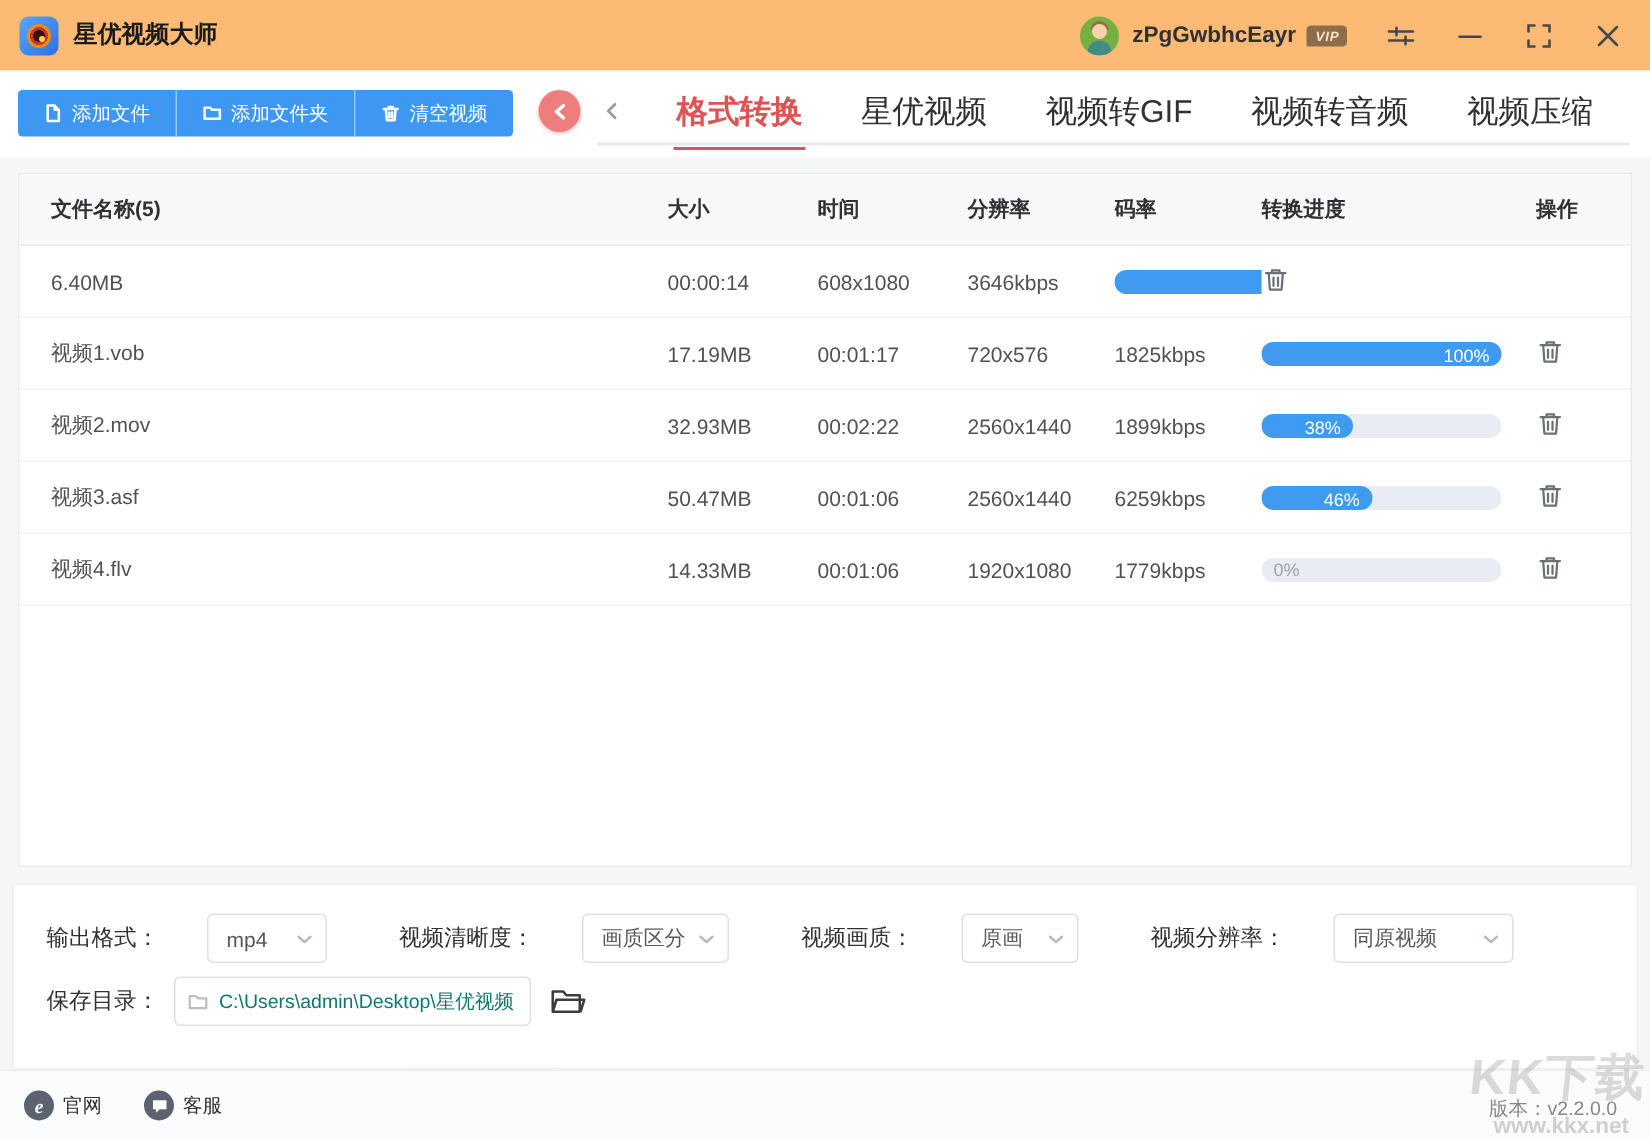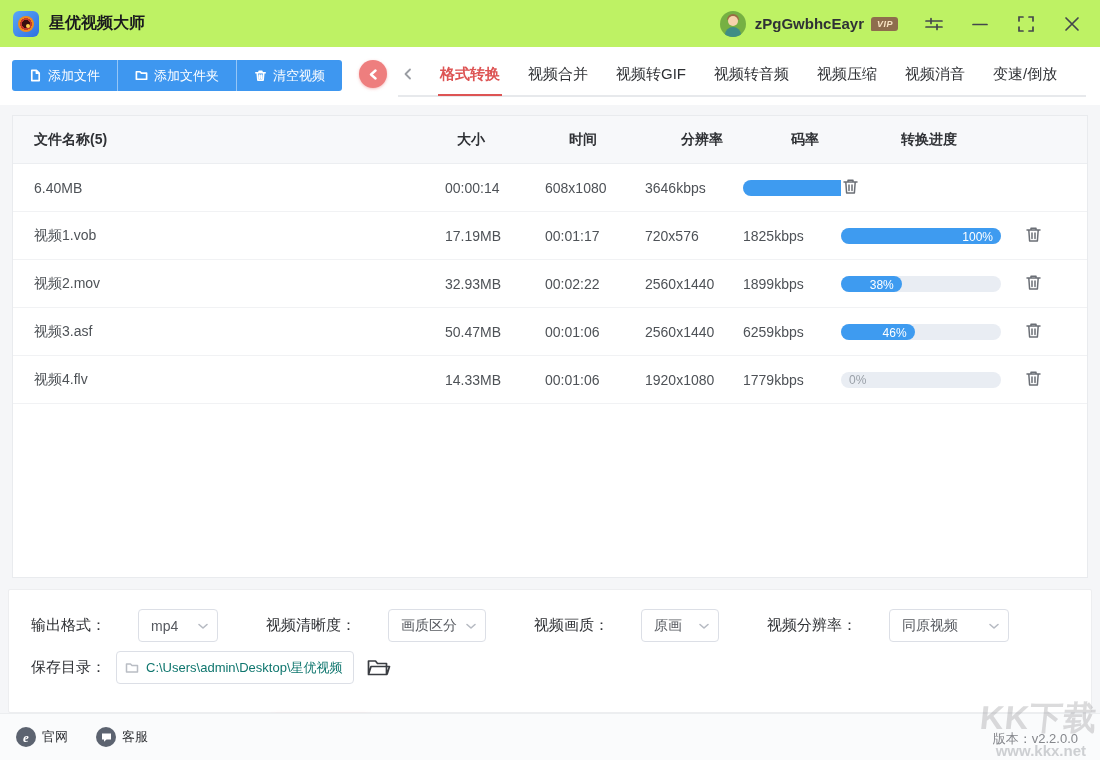--- a/index.html
+++ b/index.html
@@ -4,21 +4,21 @@
 <style>
   * { margin:0; padding:0; box-sizing:border-box; }
   html,body { width:1100px; height:760px; overflow:hidden; }
   body {
     font-family:"Liberation Sans","DejaVu Sans",sans-serif;
     background:#f5f6f8; color:#303133; position:relative;
   }
   svg { display:block; }
 
   
-  .titlebar { position:absolute; left:0; top:0; width:1100px; height:47px; background:#bef264; display:flex; align-items:center;text-align:right; }
+  .titlebar { position:absolute; left:0; top:0; width:1100px; height:47px; background:#fdba74; display:flex; align-items:center;text-align:right; }
   .logo { width:26px; height:26px; margin-left:13px; border-radius:6px;
     background:linear-gradient(135deg,#5aa8f6,#2e6fe2); position:relative; flex:none; }
   .logo .lens { position:absolute; left:5px; top:5px; width:16px; height:16px; border-radius:50%;
     background:radial-gradient(circle at 50% 50%, #3a0f0f 0 4px, #c23a2b 4px 6px, #f08a1d 6px 8px); }
   .logo .glint { position:absolute; left:13px; top:13px; width:4px; height:4px; border-radius:50%; background:#ffd24d; }
   .app-title { margin-left:10px; font-size:16px; font-weight:bold; color:#1a1b1e; }
   .tb-right { position:absolute; right:18px; top:0; height:47px; display:flex; align-items:center; }
   .avatar { width:26px; height:26px; border-radius:50%; background:#76b043; position:relative; overflow:hidden; flex:none; }
   .avatar .head { position:absolute; left:8px; top:5px; width:10px; height:10px; border-radius:50%; background:#f6d3ac; }
   .avatar .hair { position:absolute; left:7px; top:3px; width:12px; height:6px; border-radius:6px 6px 0 0; background:#9a6b43; }
@@ -35,27 +35,27 @@
   .tool-btn { display:flex; align-items:center; padding:0 17px; color:#fff; font-size:13px; cursor:pointer; background:transparent; border:none; }
   .tool-btn + .tool-btn { border-left:1px solid rgba(255,255,255,.45); }
   .tool-btn svg { width:13px; height:13px; margin-right:6px; stroke:#fff; fill:none; stroke-width:1.8; stroke-linejoin:round; stroke-linecap:round; }
   .back-circle { position:absolute; left:359px; top:13px; width:28px; height:28px; border-radius:50%; background:#ee7e7e;
     display:flex; align-items:center; justify-content:center; cursor:pointer; box-shadow:0 1px 3px rgba(238,126,126,.5); }
   .back-circle svg { width:11px; height:11px; stroke:#fff; stroke-width:2.4; fill:none; stroke-linecap:round; stroke-linejoin:round; }
   .tab-strip { position:absolute; left:398px; top:6px; width:688px; height:44px; display:flex; align-items:center; border-bottom:2px solid #e7e9ec; }
   .strip-chevron { width:12px; height:12px; color:#9a9da3; cursor:pointer; flex:none; }
   .strip-chevron svg { width:12px; height:12px; stroke:currentColor; stroke-width:1.8; fill:none; stroke-linecap:round; stroke-linejoin:round; }
   .strip-chevron.left { margin-left:4px; }
-  .tab { font-size:15px; color:#2f3135; margin-left:24px; padding:10px 2px; cursor:pointer; white-space:nowrap; }
+  .tab { font-size:21px; color:#2f3135; margin-left:35px; padding:10px 2px; cursor:pointer; white-space:nowrap; }
   .tab.active { color:#dd5454; font-weight:bold; border-bottom:2px solid #dd5454; margin-bottom:-2px; }
 
   
   .table-panel { position:absolute; left:12px; top:115px; width:1076px; height:463px; background:#fff; border:1px solid #e9ebee; }
   .t-grid { display:grid; grid-template-columns:411px 100px 100px 98px 98px 183px 1fr; align-items:center; padding-left:21px; height:48px; }
-  .t-header { background:#f7f8fa; border-bottom:1px solid #eceef1; font-size:14px; font-weight:bold; color:#2f3135;gap:12px; }
+  .t-header { background:#f7f8fa; border-bottom:1px solid #eceef1; font-size:14px; font-weight:bold; color:#2f3135; }
   .t-row { border-bottom:1px solid #f1f2f4; font-size:14px; color:#4e5257; }
   .cell { overflow:hidden; white-space:nowrap; }
   .progress { position:relative; width:160px; height:16px; border-radius:8px; background:#e9edf3; }
   .progress-fill { height:16px; border-radius:8px; background:#3e9bf0; text-align:right; }
   .progress-label { font-size:12px; color:#fff; line-height:16px; padding-right:8px; display:inline-block; }
   .progress.zero .progress-label { position:absolute; left:8px; top:0; padding:0; color:#9aa0a8; }
   .trash-btn { width:20px; height:20px; background:none; border:none; cursor:pointer; color:#6b6f76; padding:0; }
   .trash-btn svg { width:19px; height:19px; stroke:currentColor; stroke-width:1.5; fill:none; stroke-linecap:round; stroke-linejoin:round; }
 
   
@@ -161,21 +161,21 @@
       </svg>
   </div>
 
   <div class="tab-strip">
     <div class="strip-chevron left">
       <svg viewBox="0 0 12 12">
           <path d="M8 1.5L3.5 6 8 10.5"></path>
         </svg>
     </div>
     <div class="tab active">格式转换</div>
-    <div class="tab">视频合并</div>
+    <div class="tab">星优视频</div>
     <div class="tab">视频转GIF</div>
     <div class="tab">视频转音频</div>
     <div class="tab">视频压缩</div>
     <div class="tab">视频消音</div>
     <div class="tab">变速/倒放</div>
 
   </div>
 </div>
 
 <div class="table-panel">

